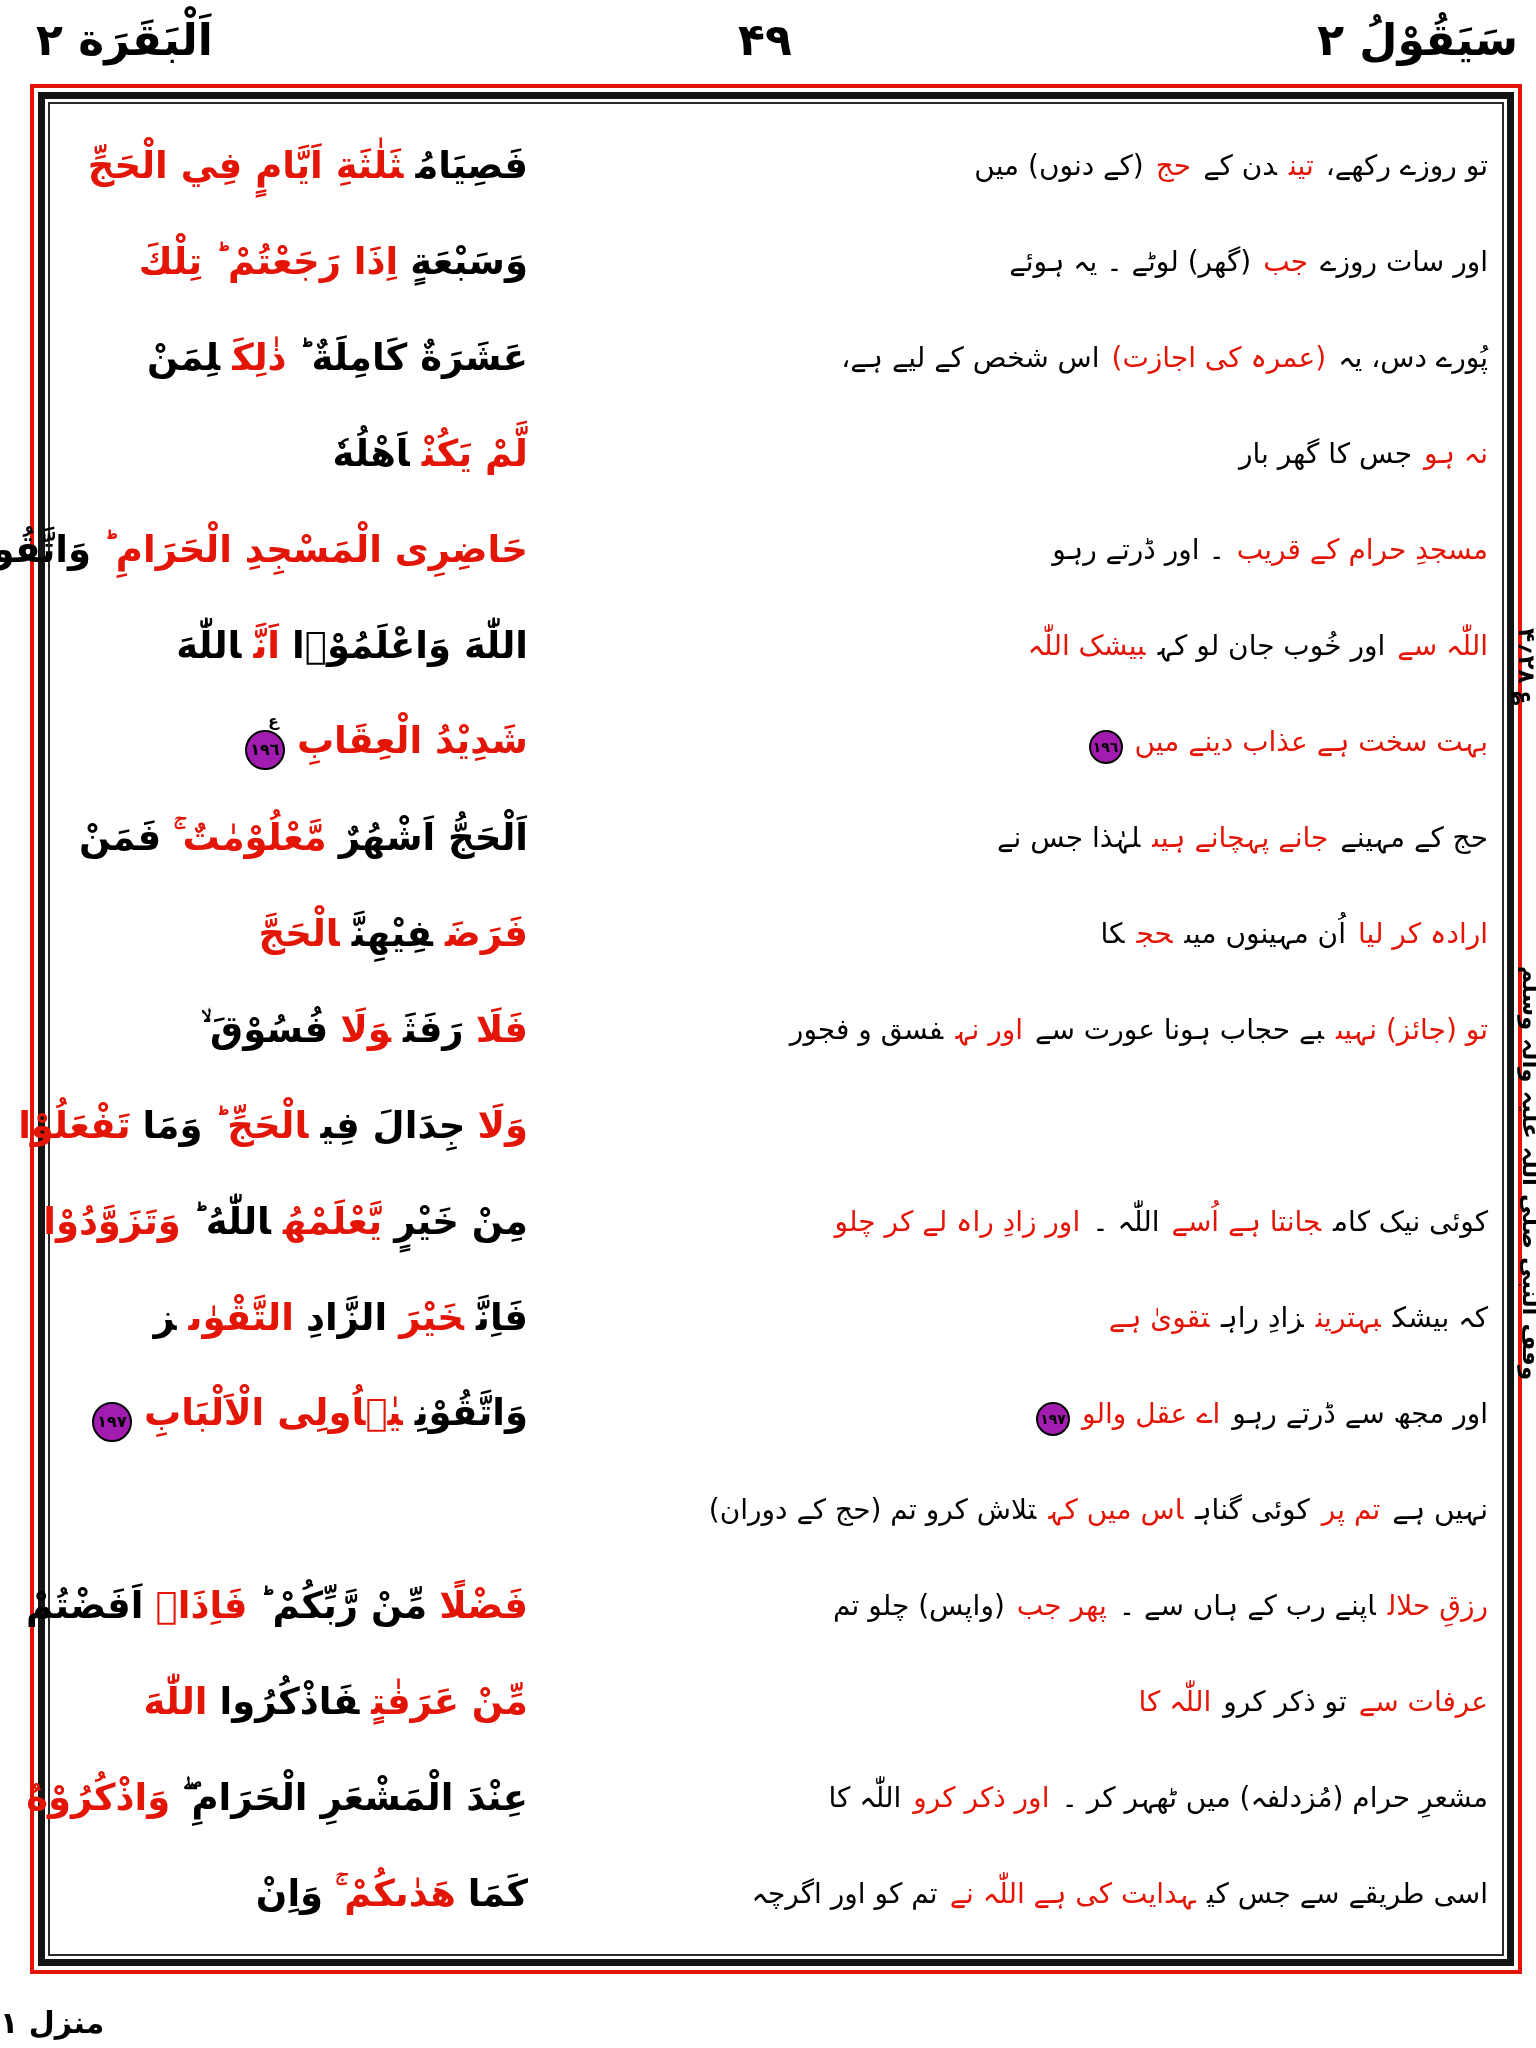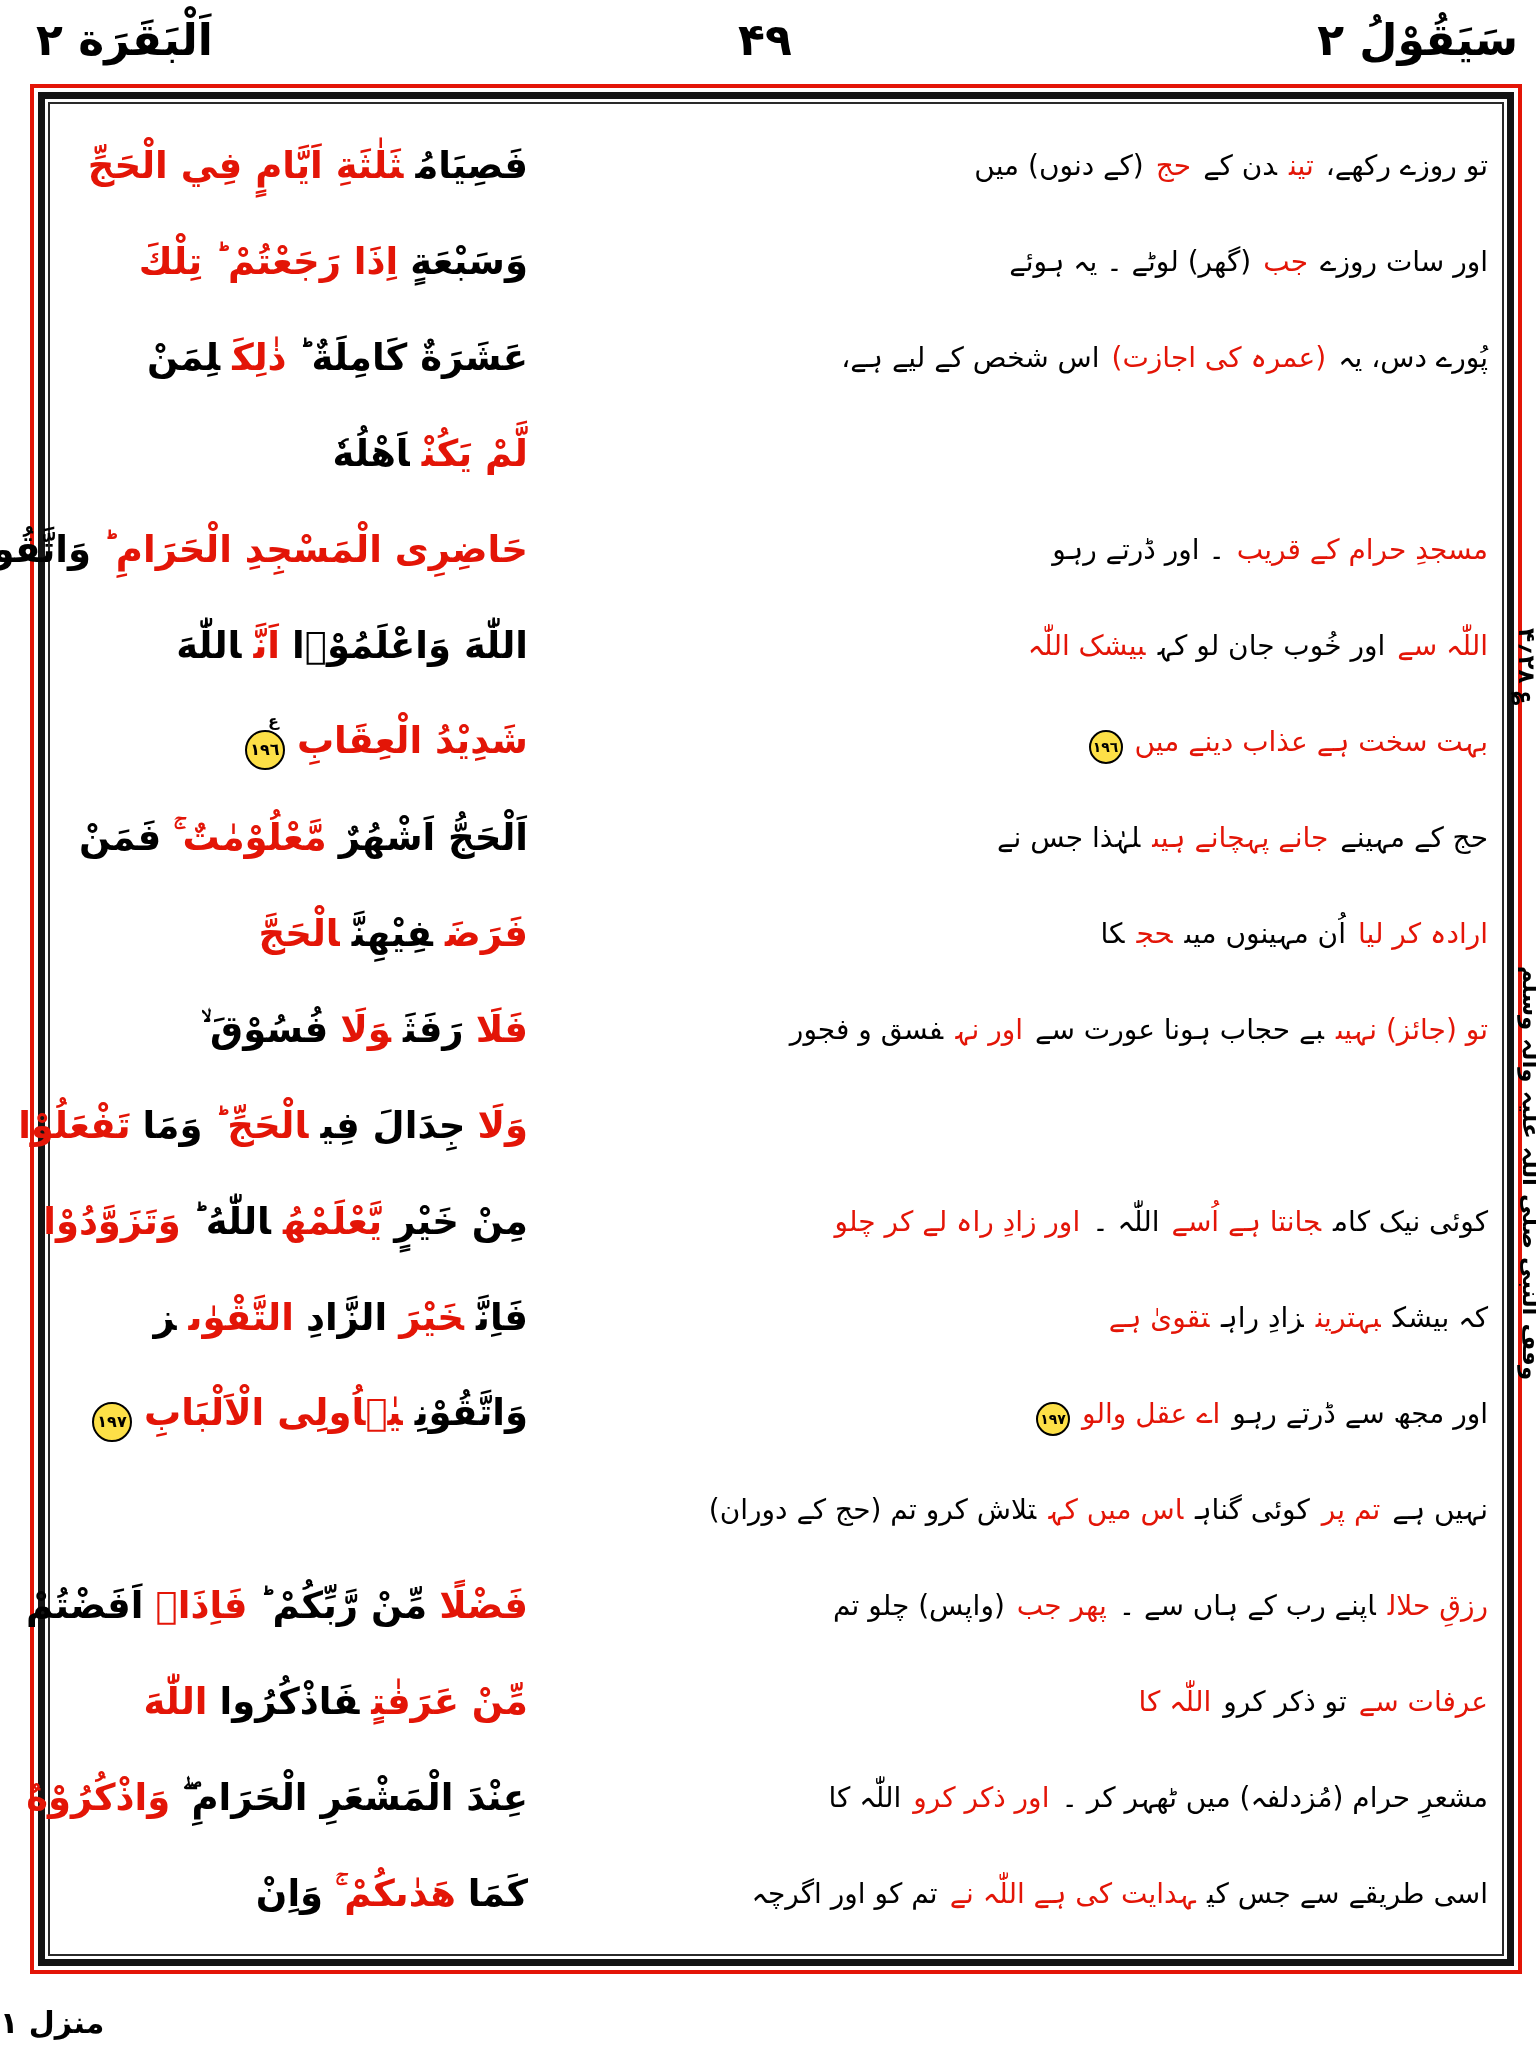--- a/index.html
+++ b/index.html
@@ -24,21 +24,21 @@
   .urdu-cell{flex:1;text-align:right;font-size:28px;font-weight:normal;
              padding-left:6px;line-height:90px;overflow:visible;}
   .seg{display:inline;}
   .seg.red{color:var(--red);}
   .seg.black{color:#000;}
   .seg+.seg{margin-right:12px;}
   
   .vwrap{position:relative;display:inline-block;margin-right:12px;vertical-align:middle;}
   .vcircle{display:inline-flex;width:36px;height:36px;border:2.5px solid #000;
            border-radius:50%;align-items:center;justify-content:center;
-           font-size:16px;font-weight:bold;color:#000;background:#fde047;}
+           font-size:16px;font-weight:bold;color:#000;background:#a21caf;}
   .ruku{position:absolute;top:-22px;right:6px;font-size:16px;font-weight:bold;color:#000;}
   .vcircle.small{width:30px;height:30px;font-size:14px;border-width:2px;}
   
   .margin-ruku{position:absolute;top:628px;right:-4px;writing-mode:vertical-rl;
                font-size:23px;font-weight:bold;color:#000;}
   .margin-note{position:absolute;top:966px;right:-8px;writing-mode:vertical-rl;
                font-size:23px;font-weight:bold;color:#000;letter-spacing:2px;}
   
   .footer{position:absolute;bottom:8px;left:0;right:0;text-align:left;
           font-size:30px;font-weight:bold;color:#000;direction:rtl;}
@@ -65,20 +65,21 @@
             <div class="row">
               <div class="cell arabic-cell" dir="rtl" lang="ar"><span class="seg black">وَسَبْعَةٍ</span><span class="seg red">اِذَا رَجَعْتُمْ ؕ تِلْكَ</span></div>
               <div class="cell urdu-cell" dir="rtl" lang="ur"><span class="seg black">اور سات روزے</span><span class="seg red">جب</span><span class="seg black">(گھر) لوٹے ۔ یہ ہوئے</span></div>
             </div>
             <div class="row">
               <div class="cell arabic-cell" dir="rtl" lang="ar"><span class="seg black">عَشَرَةٌ كَامِلَةٌ ؕ</span><span class="seg red">ذٰلِكَ</span><span class="seg black">لِمَنْ</span></div>
               <div class="cell urdu-cell" dir="rtl" lang="ur"><span class="seg black">پُورے دس، یہ</span><span class="seg red">(عمرہ کی اجازت)</span><span class="seg black">اس شخص کے لیے ہے،</span></div>
             </div>
             <div class="row">
               <div class="cell arabic-cell" dir="rtl" lang="ar"><span class="seg red">لَّمْ يَكُنْ</span><span class="seg black">اَهْلُهٗ</span></div>
+              <div class="cell urdu-cell" dir="rtl" lang="ur"><span class="seg red">نہ ہو</span><span class="seg black">جس کا گھر بار</span></div>
             </div>
             <div class="row">
               <div class="cell arabic-cell" dir="rtl" lang="ar"><span class="seg red">حَاضِرِى الْمَسْجِدِ الْحَرَامِ ؕ</span><span class="seg black">وَاتَّقُوا</span></div>
               <div class="cell urdu-cell" dir="rtl" lang="ur"><span class="seg red">مسجدِ حرام کے قریب</span><span class="seg black">۔ اور ڈرتے رہو</span></div>
             </div>
             <div class="row">
               <div class="cell arabic-cell" dir="rtl" lang="ar"><span class="seg black">اللّٰهَ وَاعْلَمُوْۤا</span><span class="seg red">اَنَّ</span><span class="seg black">اللّٰهَ</span></div>
               <div class="cell urdu-cell" dir="rtl" lang="ur"><span class="seg red">اللّٰہ سے</span><span class="seg black">اور خُوب جان لو کہ</span><span class="seg red">بیشک اللّٰہ</span></div>
             </div>
             <div class="row">

